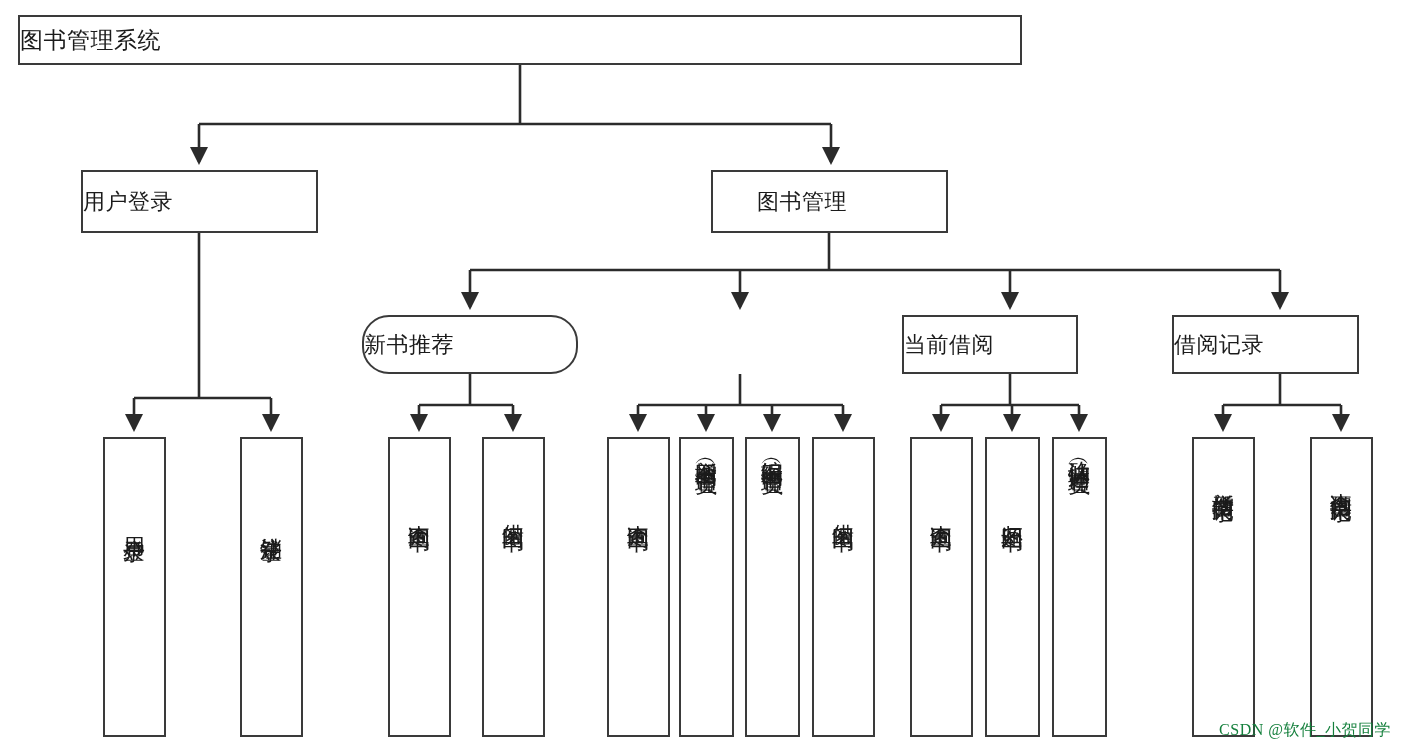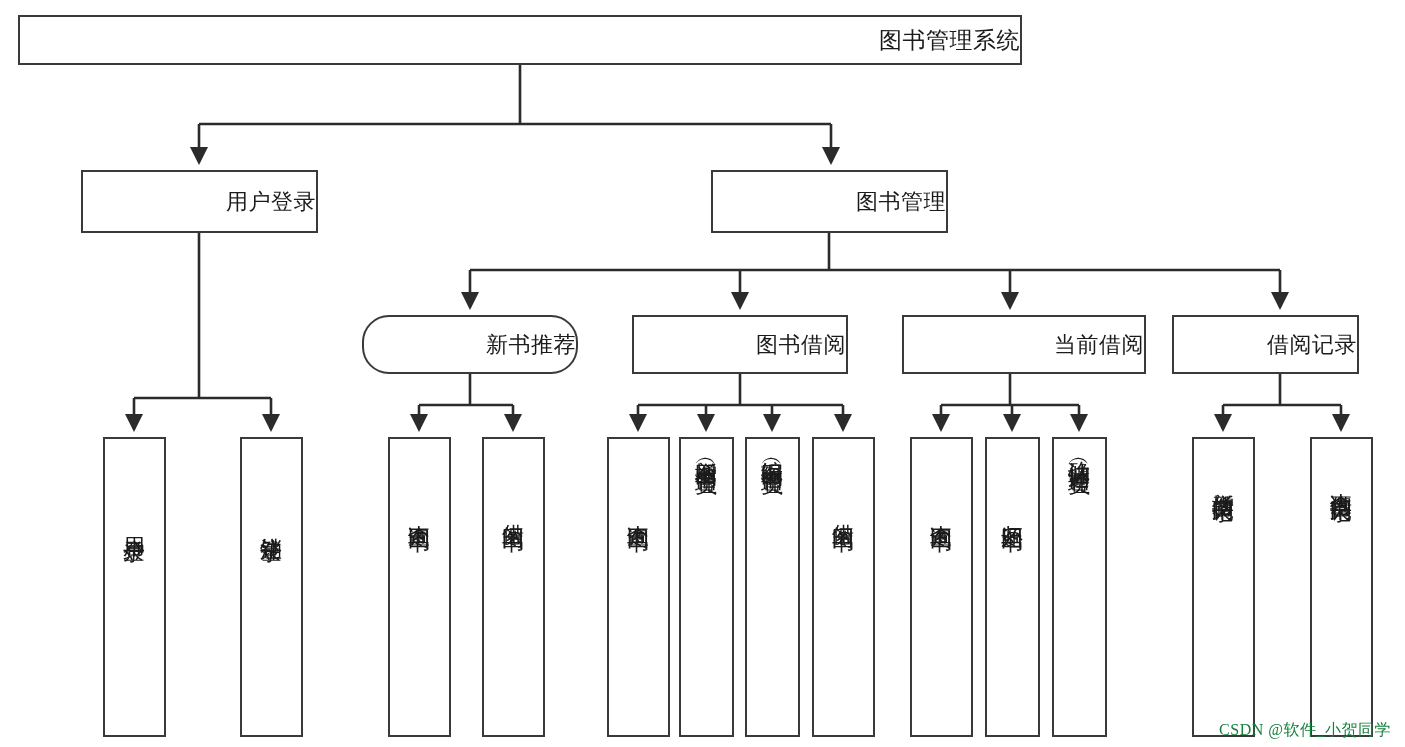--- a/index.html
+++ b/index.html
@@ -24,21 +24,21 @@
     width: 1405px;
     height: 747px;
   }
   .node {
     position: absolute;
     box-sizing: border-box;
     border: 2px solid #3a3a3a;
     background: #ffffff;
     display: flex;
     align-items: center;
-    justify-content: flex-end;
+    justify-content: flex-start;
     color: #1b1b1b;
   }
   .node-label {
     display: block;
     text-align: center;
     line-height: 1.25;
     letter-spacing: 0.5px;
   }
   .h-node .node-label {
     font-size: 22px;
@@ -127,31 +127,28 @@
     </g>
   </svg>
 
   <div class="node h-node root-node" style="left:18px; top:15px; width:1004px; height:50px;">
     <span class="node-label">图书管理系统</span>
   </div>
 
   <div class="node h-node" style="left:81px; top:170px; width:237px; height:63px;">
     <span class="node-label">用户登录</span>
   </div>
-  <div class="node h-node" style="left:711px; top:170px; width:237px; height:63px;">
+  <div class="node h-node" style="left:711px; top:170px; width:237px; height:63px;padding-left:44px;">
     <span class="node-label">图书管理</span>
   </div>
 
   <div class="node h-node" style="left:362px; top:315px; width:216px; height:59px;border-radius:27px;">
     <span class="node-label">新书推荐</span>
   </div>
-  <div class="node h-node" style="left:632px; top:315px; width:216px; height:59px;">
-    <span class="node-label">图书借阅</span>
-  </div>
-  <div class="node h-node" style="left:902px; top:315px; width:244px; height:59px;">
+  <div class="node h-node" style="left:902px; top:315px; width:176px; height:59px;">
     <span class="node-label">当前借阅</span>
   </div>
   <div class="node h-node" style="left:1172px; top:315px; width:187px; height:59px;">
     <span class="node-label">借阅记录</span>
   </div>
 
   <div class="node v-node" style="left:103px; top:437px; width:63px; height:300px; padding-top:80px;">
     <span class="node-label">用户登录</span>
   </div>
   <div class="node v-node" style="left:240px; top:437px; width:63px; height:300px; padding-top:80px;">

